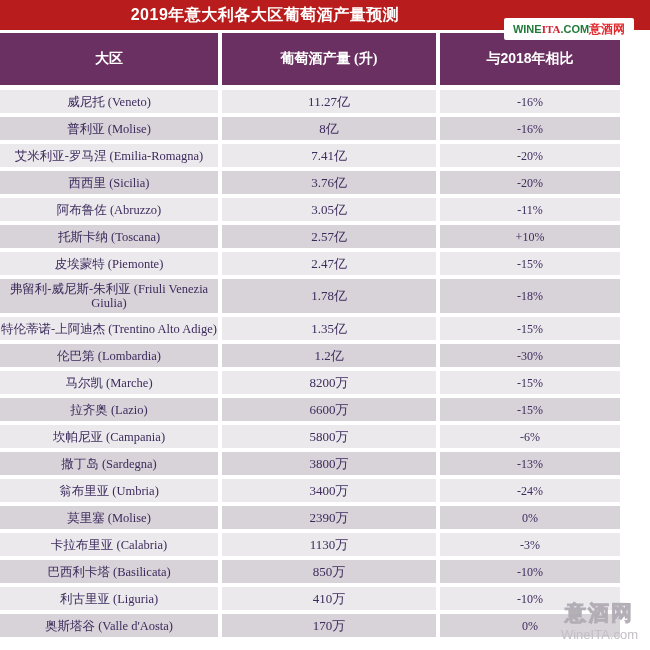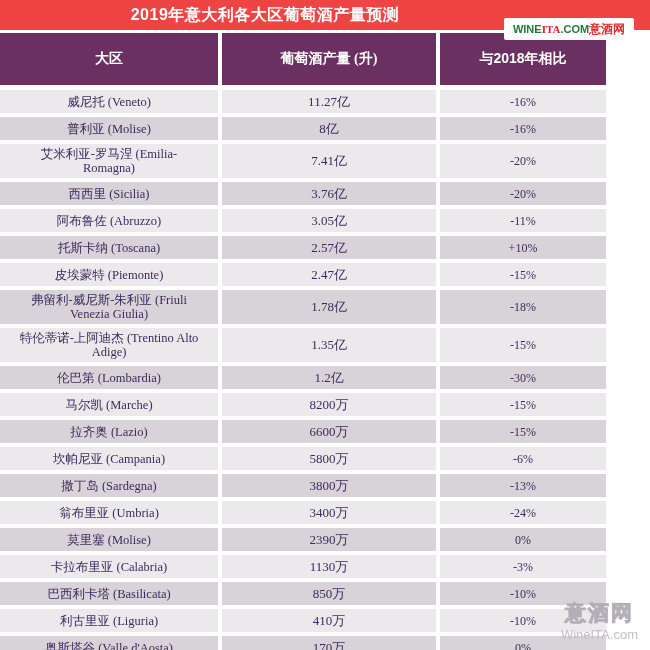--- a/index.html
+++ b/index.html
@@ -13,21 +13,21 @@
     background: #ffffff;
     overflow: hidden;
     margin: 0 auto;
   }
 
   
   .title-bar {
     position: relative;
     width: 650px;
     height: 30px;
-    background: #ef4444;
+    background: #b91c1c;
     display: flex;
     align-items: center;
     justify-content: center;
     margin-bottom: 3px;
   }
   .title-text {
     color: #ffffff;
     font-family: "Liberation Sans", "DejaVu Sans", sans-serif;
     font-weight: bold;
     font-size: 16px;
@@ -54,42 +54,42 @@
   .logo-red   { color: #cf2330; font-family: Liberation Serif, serif; }
   .logo-cn    { color: #e02b2f; font-size: 12px; }
 
   
   .grid-row {
     display: flex;
     width: 650px;
   }
   .grid-row .c1 { width: 218px; margin-right: 4px; }
   .grid-row .c2 { width: 214px; margin-right: 4px; font-family: Liberation Serif, serif; }
-  .grid-row .c3 { width: 166px; }
+  .grid-row .c3 { width: 180px; }
 
   .header-row { margin-bottom: 5px; }
   .header-cell {
     height: 52px;
     background: #6b3062;
     color: #ffffff;
     font-family: "Liberation Sans", "DejaVu Sans", sans-serif;
     font-weight: bold;
     font-size: 14px;
     display: flex;
     align-items: center;
     justify-content: center;
     text-align: center;
   }
 
   
   .data-row { margin-bottom: 4px; }
   .cell {
     min-height: 23px;
     line-height: 14px;
-    padding: 3px 16px;
+    padding: 3px 0;
     display: flex;
     align-items: center;
     justify-content: center;
     text-align: center;
     color: #3c2b5c;
   }
   .row-light .cell { background: #ece9ed; }
   .row-dark  .cell { background: #d8d2d9; }
   .col-region     { font-size: 12.5px; }
   .col-production { font-size: 13px; }

